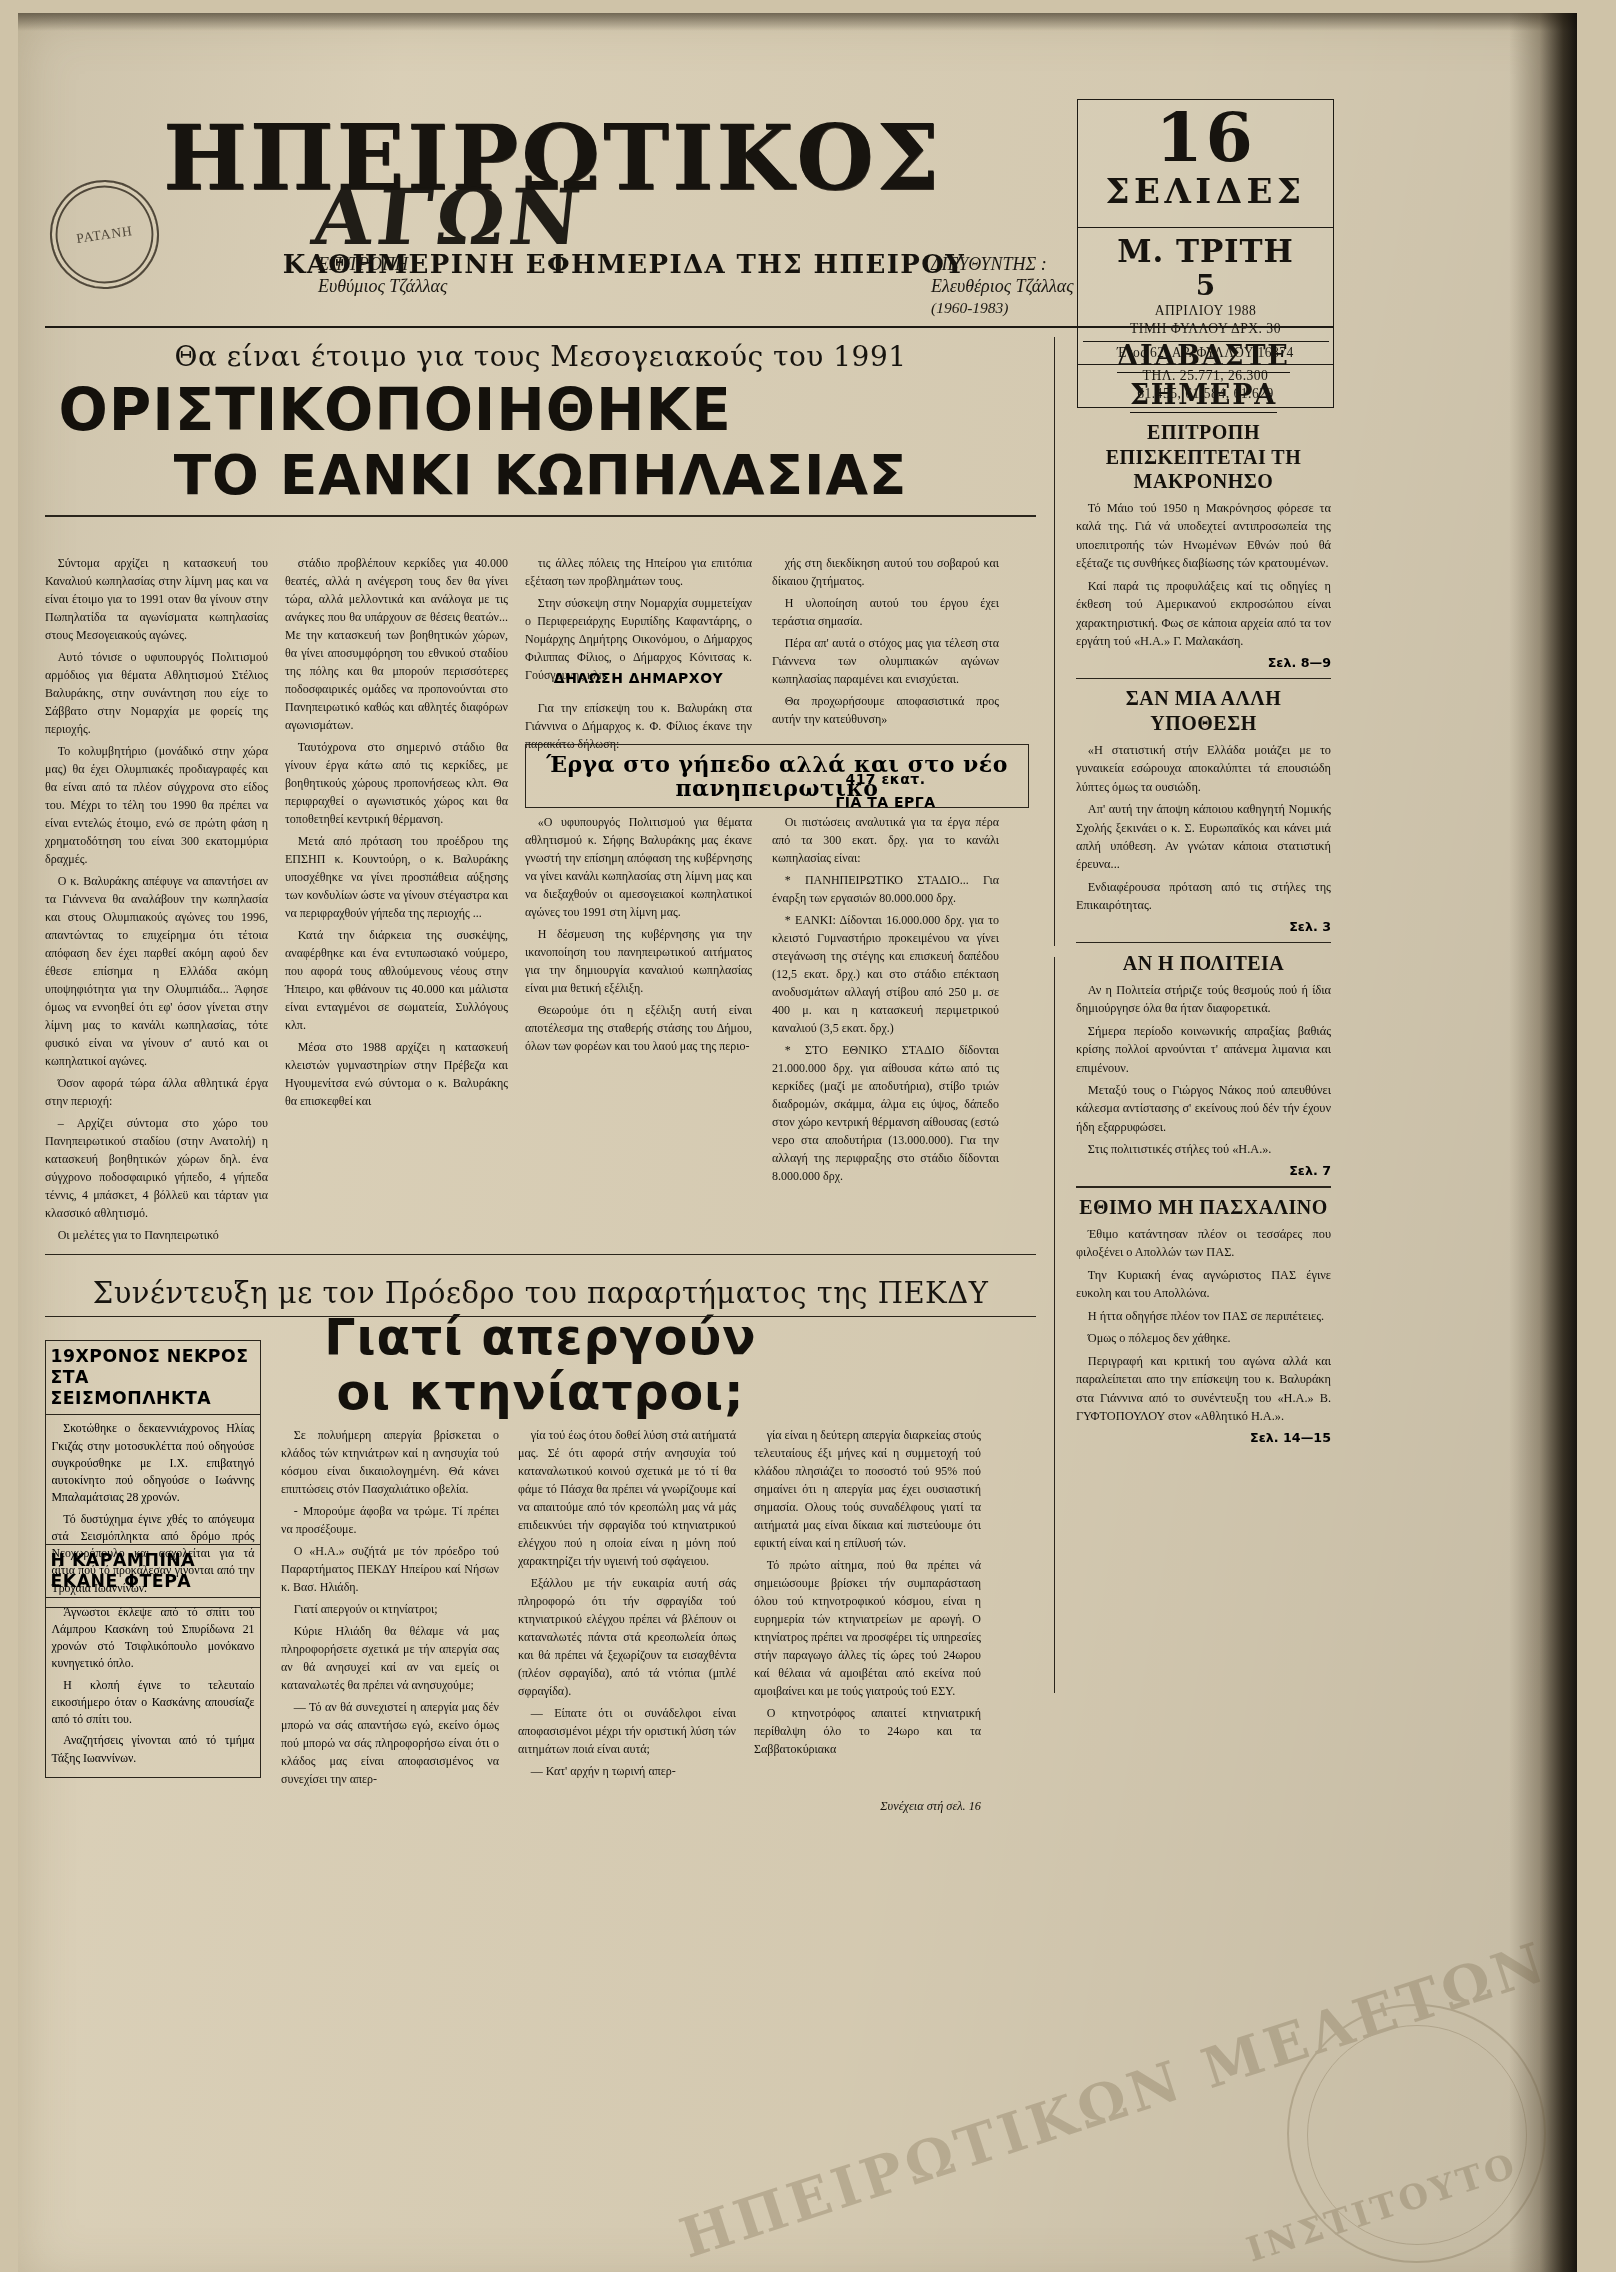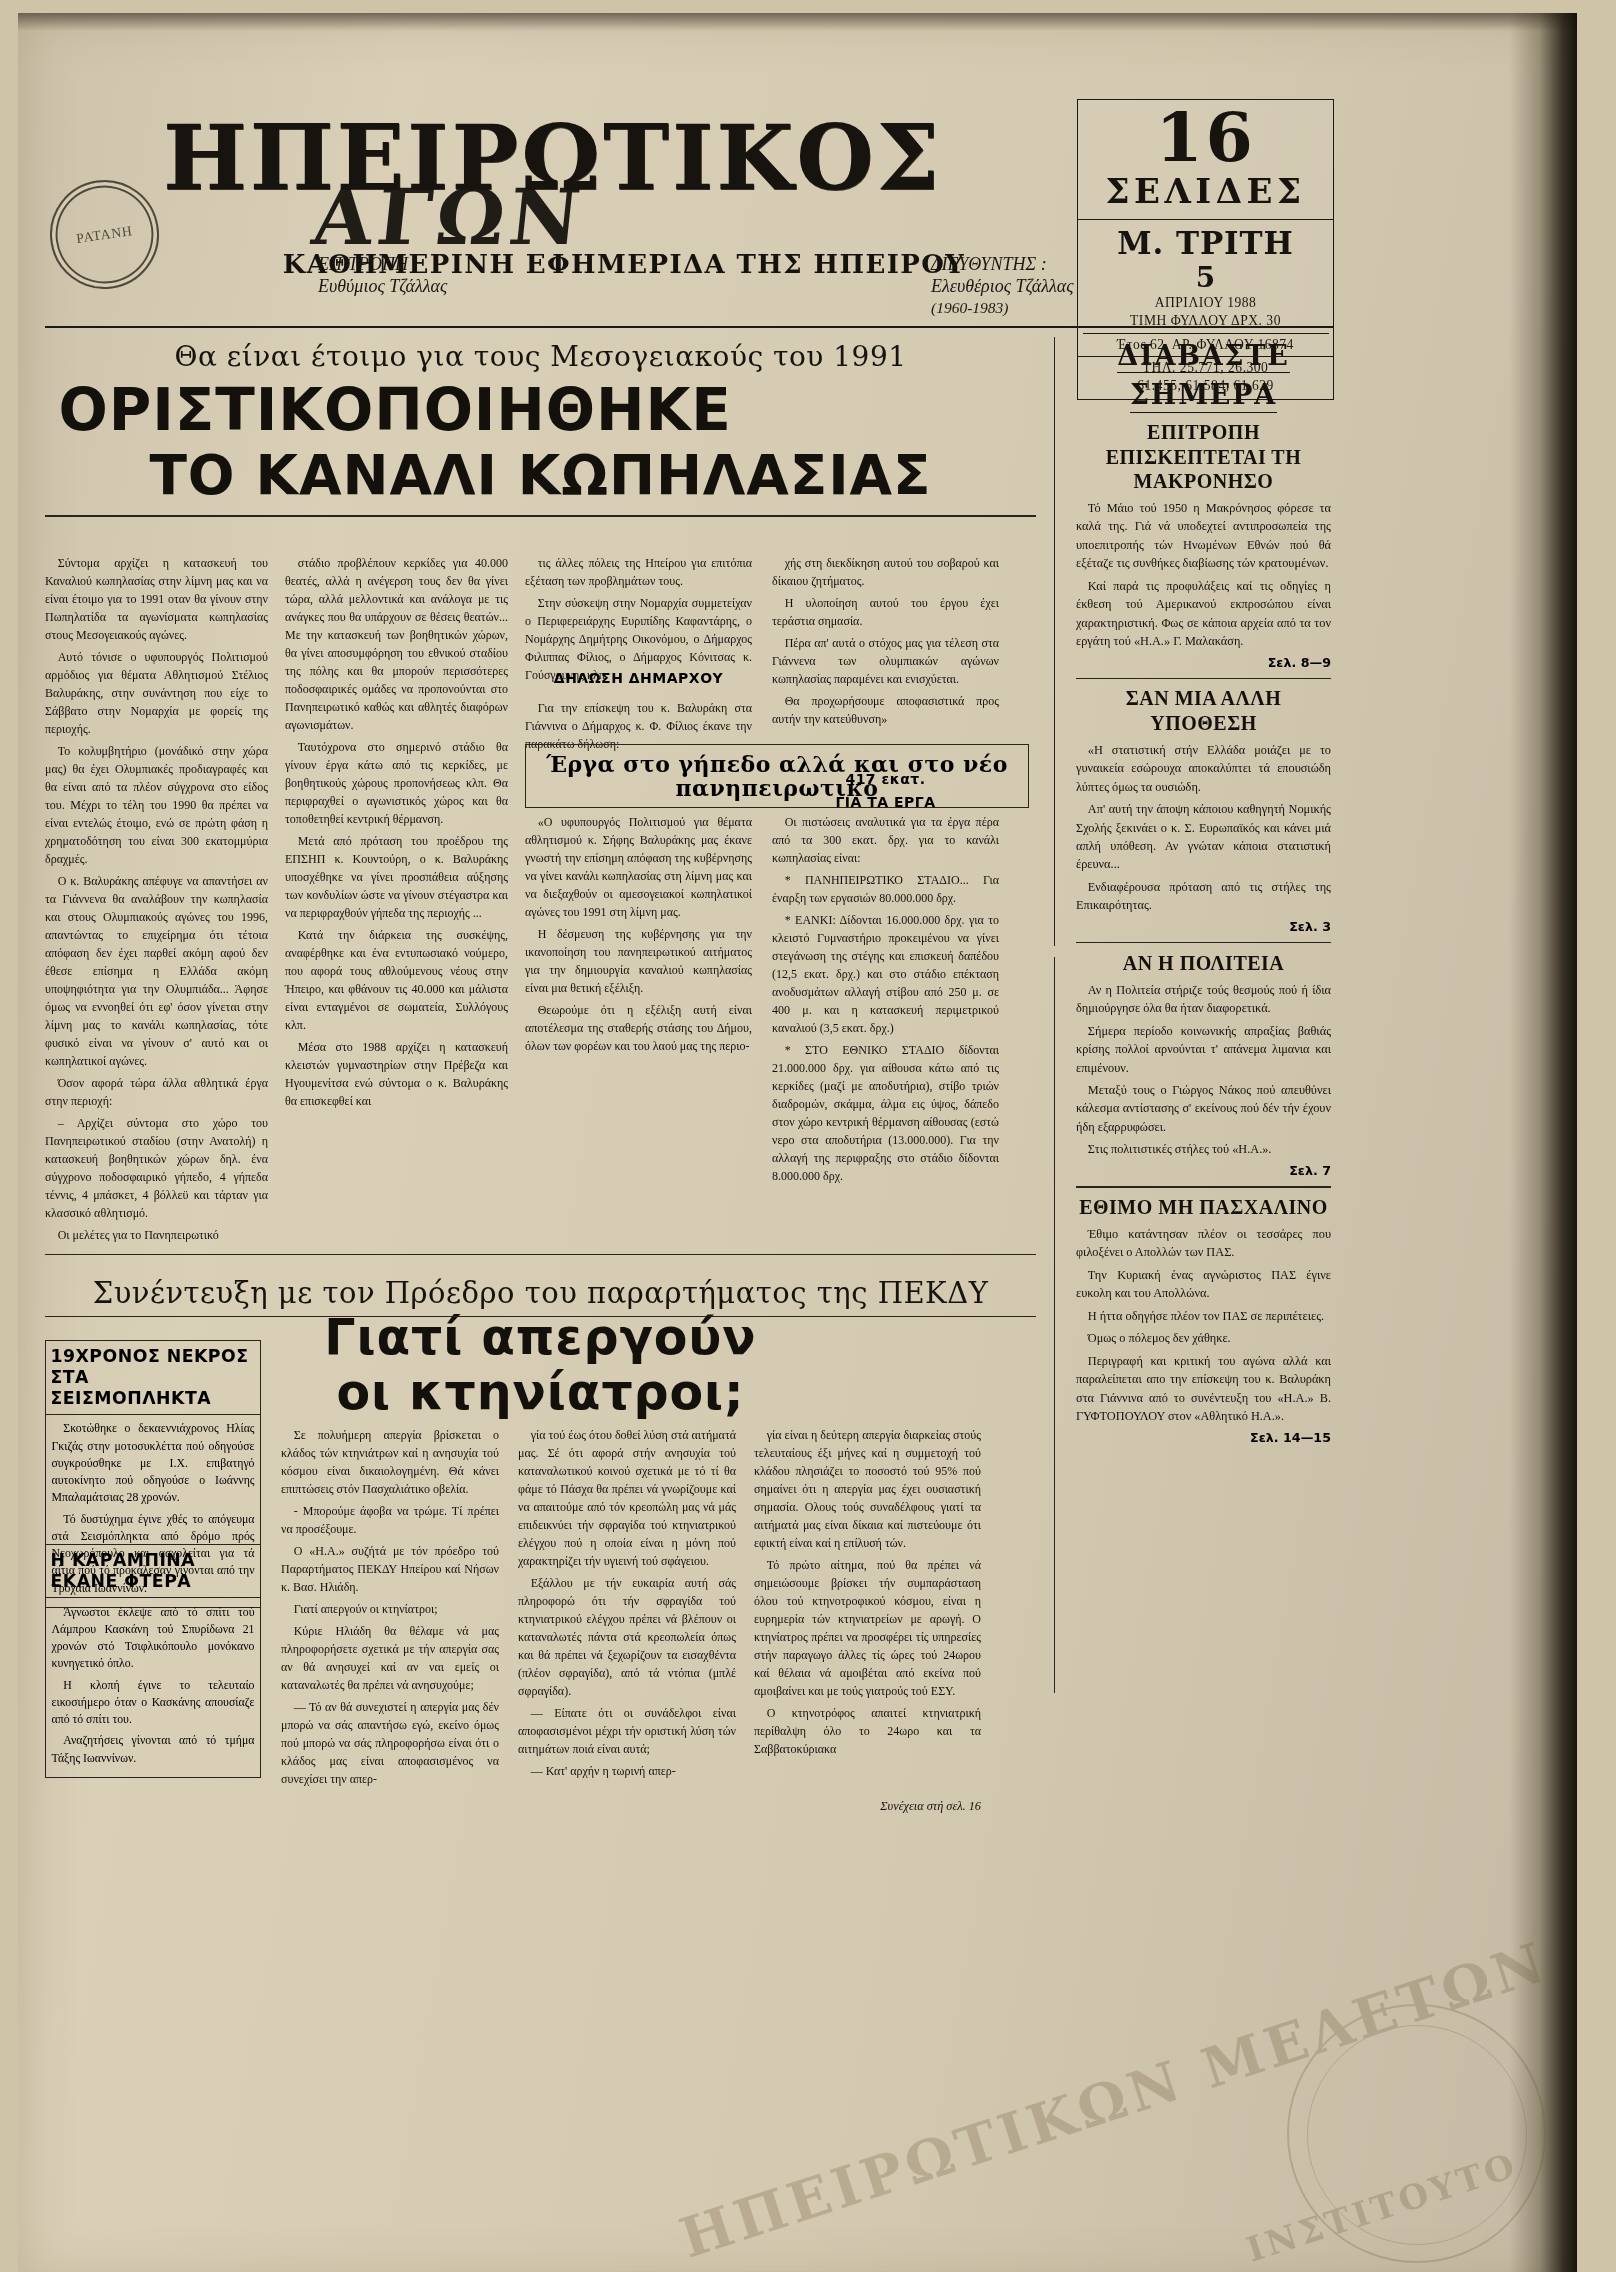--- a/index.html
+++ b/index.html
@@ -77,21 +77,21 @@
     border:1.8px solid #1d1a14;
     background:rgba(255,255,255,.06);
     padding:0;
   }
   #pages-num{
     text-align:center;font-family:"DejaVu Serif",serif;font-weight:bold;
     font-size:68px;line-height:1;padding-top:3.6px;color:#17140f;letter-spacing:2.7px;
   }
   #pages-word{
     text-align:center;font-family:"DejaVu Serif",serif;font-weight:bold;font-size:34px;
-    letter-spacing:4.5px;color:#17140f;border-bottom:1.8px solid #1d1a14;padding-bottom:8px;
+    letter-spacing:4.5px;color:#17140f;border-bottom:1.8px solid #1d1a14;padding-bottom:16px;
   }
   #issue-day{
     text-align:center;font-family:"DejaVu Serif",serif;font-weight:bold;font-size:31px;
     padding:4.5px 0 0;color:#17140f;letter-spacing:0.9px;
   }
   #issue-daynum{
     text-align:center;font-family:"DejaVu Serif",serif;font-weight:bold;font-size:28px;color:#17140f;
   }
   .flag-line{
     text-align:center;font-size:13.6px;color:#1b1812;line-height:1.35;letter-spacing:0.5px;
@@ -246,21 +246,21 @@
     </div>
 
     <div id="body-area">
 
       <div class="vrule" style="left:1009px;top:-2.7px;height:609px;"></div>
       <div class="vrule" style="left:1009px;top:617px;height:736px;"></div>
 
       <div id="lead">
         <div id="kicker">Θα είναι έτοιμο για τους Μεσογειακούς του 1991</div>
         <div id="head1">ΟΡΙΣΤΙΚΟΠΟΙΗΘΗΚΕ</div>
-        <div id="head2">ΤΟ ΚΑΝΑΛΙ ΚΩΠΗΛΑΣΙΑΣ</div>
+        <div id="head2">ΤΟ ΕΑΝΚΙ ΚΩΠΗΛΑΣΙΑΣ</div>
         <div id="lead-rule"></div>
       </div>
 
       <div class="col" id="lc1" style="left:0;top:214px;width:223px;">
           <p>Σύντομα αρχίζει η κατασκευή του Καναλιού κωπηλασίας στην λίμνη μας και να είναι έτοιμο για το 1991 οταν θα γίνουν στην Πωπηλατίδα τα αγωνίσματα κωπηλασίας στους Μεσογειακούς αγώνες.</p>
           <p>Αυτό τόνισε ο υφυπουργός Πολιτισμού αρμόδιος για θέματα Αθλητισμού Στέλιος Βαλυράκης, στην συνάντηση που είχε το Σάββατο στην Νομαρχία με φορείς της περιοχής.</p>
           <p>Το κολυμβητήριο (μονάδικό στην χώρα μας) θα έχει Ολυμπιακές προδιαγραφές και θα είναι από τα πλέον σύγχρονα στο είδος του. Μέχρι το τέλη του 1990 θα πρέπει να είναι εντελώς έτοιμο, ενώ σε πρώτη φάση η χρηματοδότηση του είναι 300 εκατομμύρια δραχμές.</p>
           <p>Ο κ. Βαλυράκης απέφυγε να απαντήσει αν τα Γιάννενα θα αναλάβουν την κωπηλασία και στους Ολυμπιακούς αγώνες του 1996, απαντώντας το επιχείρημα ότι τέτοια απόφαση δεν έχει παρθεί ακόμη αφού δεν έθεσε επίσημα η Ελλάδα ακόμη υποψηφιότητα για την Ολυμπιάδα... Άφησε όμως να εννοηθεί ότι εφ' όσον γίνεται στην λίμνη μας το κανάλι κωπηλασίας, τότε φυσικό είναι να γίνουν σ' αυτό και οι κωπηλατικοί αγώνες.</p>
           <p>Όσον αφορά τώρα άλλα αθλητικά έργα στην περιοχή:</p>
           <p>– Αρχίζει σύντομα στο χώρο του Πανηπειρωτικού σταδίου (στην Ανατολή) η κατασκευή βοηθητικών χώρων δηλ. ένα σύγχρονο ποδοσφαιρικό γήπεδο, 4 γήπεδα τέννις, 4 μπάσκετ, 4 βόλλεϋ και τάρταν για κλασσικό αθλητισμό.</p>

